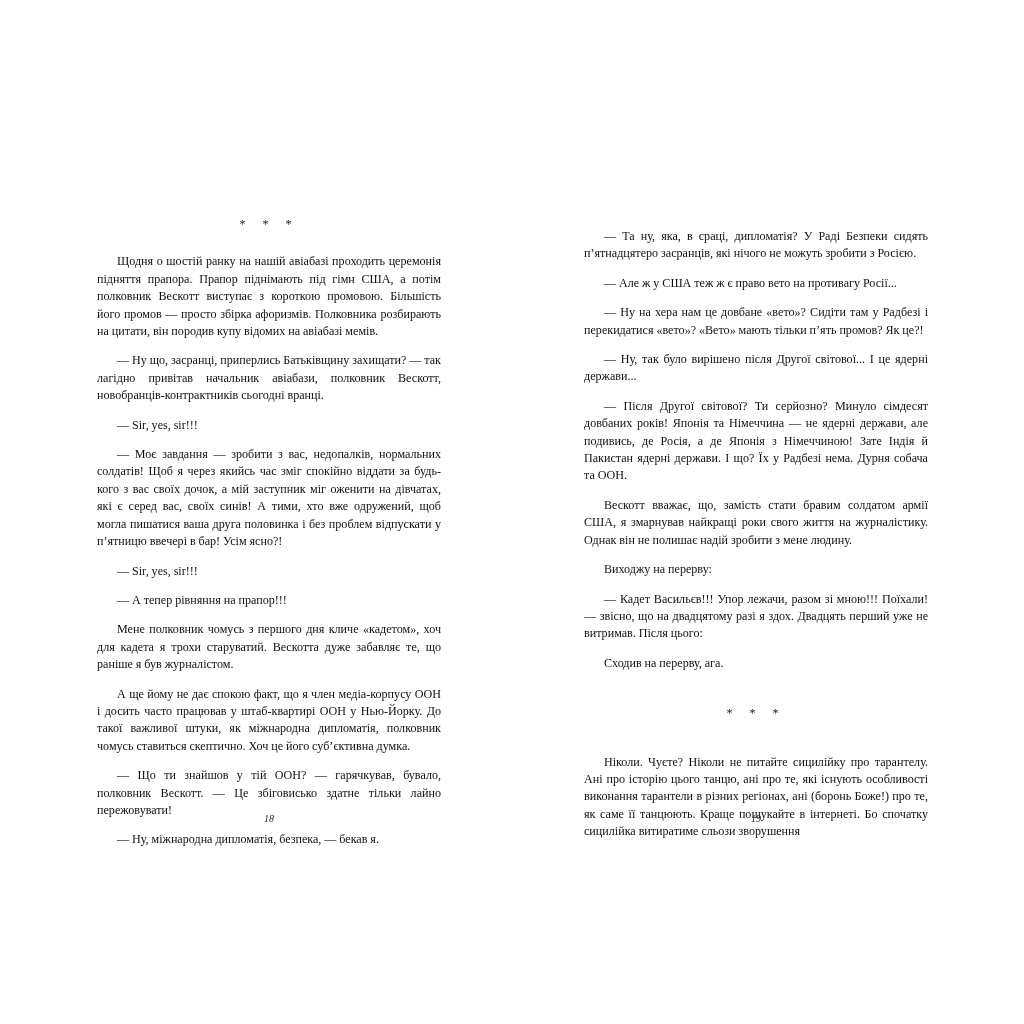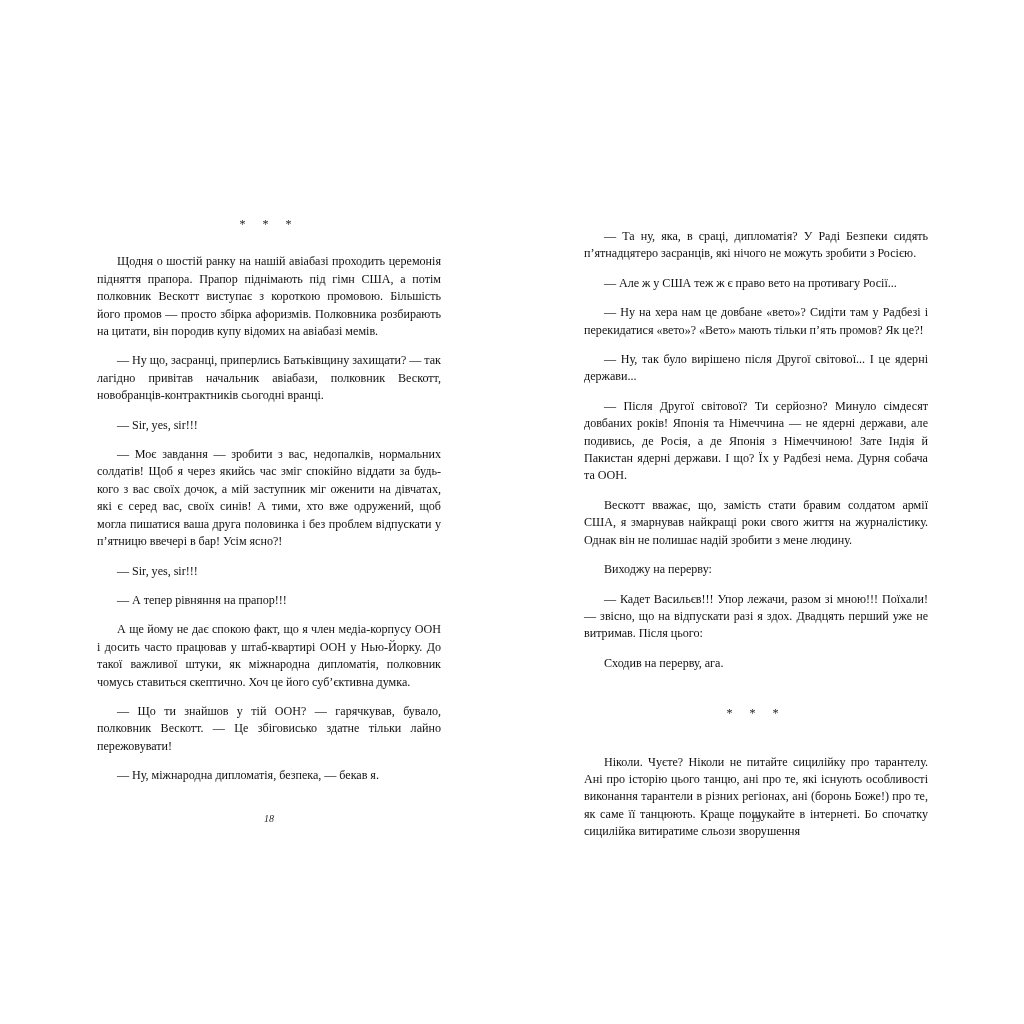--- a/index.html
+++ b/index.html
@@ -82,39 +82,40 @@
     <div class="textblock">
 
       <div class="sep top">* * *</div>
 
       <p class="para">Щодня о шостій ранку на нашій авіабазі проходить церемонія підняття прапора. Прапор піднімають під гімн США, а потім полковник Вескотт виступає з короткою промовою. Більшість його промов — просто збірка афоризмів. Полковника розбирають на цитати, він породив купу відомих на авіабазі мемів.</p>
       <p class="para">— Ну що, засранці, приперлись Батьківщину захищати? — так лагідно привітав начальник авіабази, полковник Вескотт, новобранців-контрактників сьогодні вранці.</p>
       <p class="para">— Sir, yes, sir!!!</p>
       <p class="para">— Моє завдання — зробити з вас, недопалків, нормальних солдатів! Щоб я через якийсь час зміг спокійно віддати за будь-кого з вас своїх дочок, а мій заступник міг оженити на дівчатах, які є серед вас, своїх синів! А тими, хто вже одружений, щоб могла пишатися ваша друга половинка і без проблем відпускати у п’ятницю ввечері в бар! Усім ясно?!</p>
       <p class="para">— Sir, yes, sir!!!</p>
       <p class="para">— А тепер рівняння на прапор!!!</p>
+      <p class="para">Мене полковник чомусь з першого дня кличе «кадетом», хоч для кадета я трохи старуватий. Вескотта дуже забавляє те, що раніше я був журналістом.</p>
       <p class="para">А ще йому не дає спокою факт, що я член медіа-корпусу ООН і досить часто працював у штаб-квартирі ООН у Нью-Йорку. До такої важливої штуки, як міжнародна дипломатія, полковник чомусь ставиться скептично. Хоч це його суб’єктивна думка.</p>
       <p class="para">— Що ти знайшов у тій ООН? — гарячкував, бувало, полковник Вескотт. — Це збіговисько здатне тільки лайно пережовувати!</p>
       <p class="para">— Ну, міжнародна дипломатія, безпека, — бекав я.</p>
 
     </div>
     <div class="folio">18</div>
   </div>
 
   <div class="page page-right">
     <div class="textblock">
 
       <p class="para">— Та ну, яка, в сраці, дипломатія? У Раді Безпеки сидять п’ятнадцятеро засранців, які нічого не можуть зробити з Росією.</p>
       <p class="para">— Але ж у США теж ж є право вето на противагу Росії...</p>
       <p class="para">— Ну на хера нам це довбане «вето»? Сидіти там у Радбезі і перекидатися «вето»? «Вето» мають тільки п’ять промов? Як це?!</p>
       <p class="para">— Ну, так було вирішено після Другої світової... І це ядерні держави...</p>
       <p class="para">— Після Другої світової? Ти серйозно? Минуло сімдесят довбаних років! Японія та Німеччина — не ядерні держави, але подивись, де Росія, а де Японія з Німеччиною! Зате Індія й Пакистан ядерні держави. І що? Їх у Радбезі нема. Дурня собача та ООН.</p>
       <p class="para">Вескотт вважає, що, замість стати бравим солдатом армії США, я змарнував найкращі роки свого життя на журналістику. Однак він не полишає надій зробити з мене людину.</p>
       <p class="para">Виходжу на перерву:</p>
-      <p class="para">— Кадет Васильєв!!! Упор лежачи, разом зі мною!!! Поїхали! — звісно, що на відпускати разі я здох. Двадцять перший уже не витримав. Після цього:</p>
+      <p class="para">— Кадет Васильєв!!! Упор лежачи, разом зі мною!!! Поїхали! — звісно, що на двадцятому разі я здох. Двадцять перший уже не витримав. Після цього:</p>
       <p class="para">Сходив на перерву, ага.</p>
 
       <div class="sep mid">* * *</div>
 
       <p class="para">Ніколи. Чуєте? Ніколи не питайте сицилійку про тарантелу. Ані про історію цього танцю, ані про те, які існують особливості виконання тарантели в різних регіонах, ані (боронь Боже!) про те, як саме її танцюють. Краще пошукайте в інтернеті. Бо спочатку сицилійка витиратиме сльози зворушення</p>
 
     </div>
     <div class="folio">19</div>
   </div>
 

